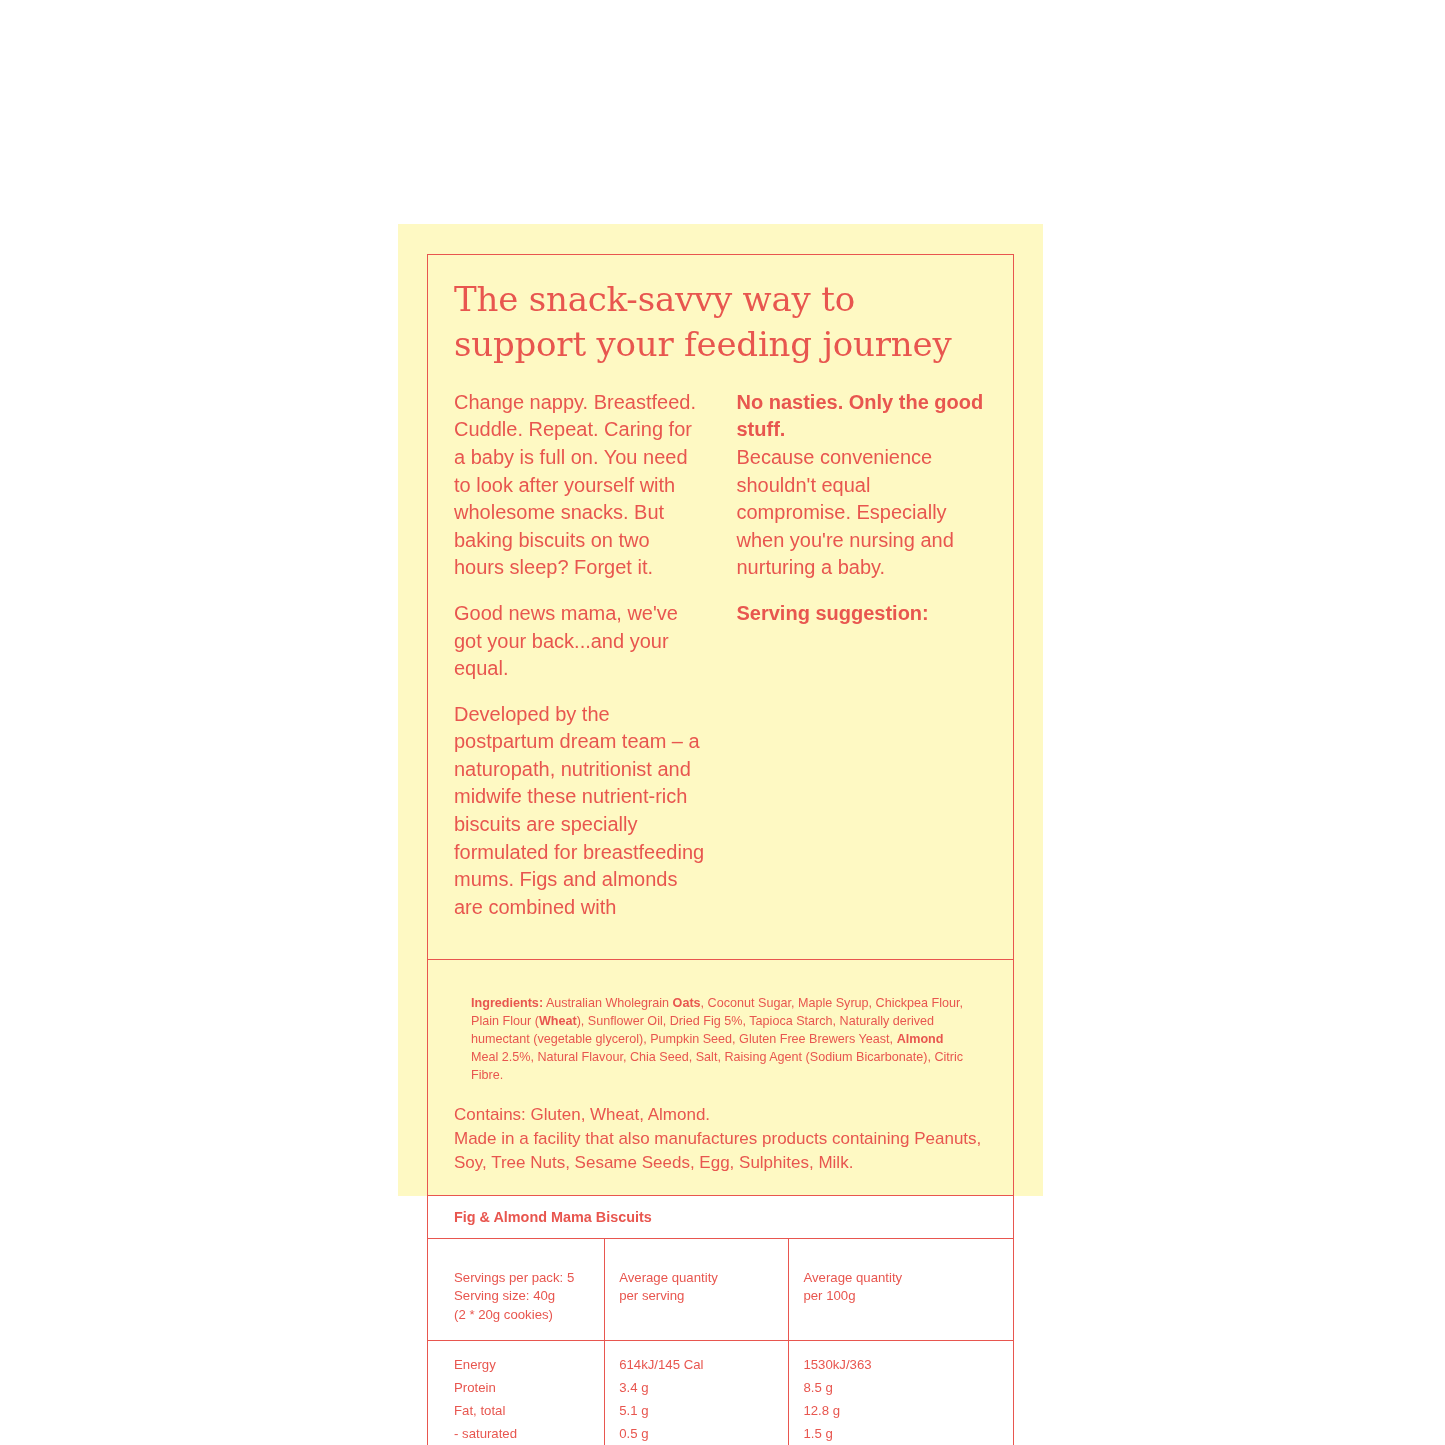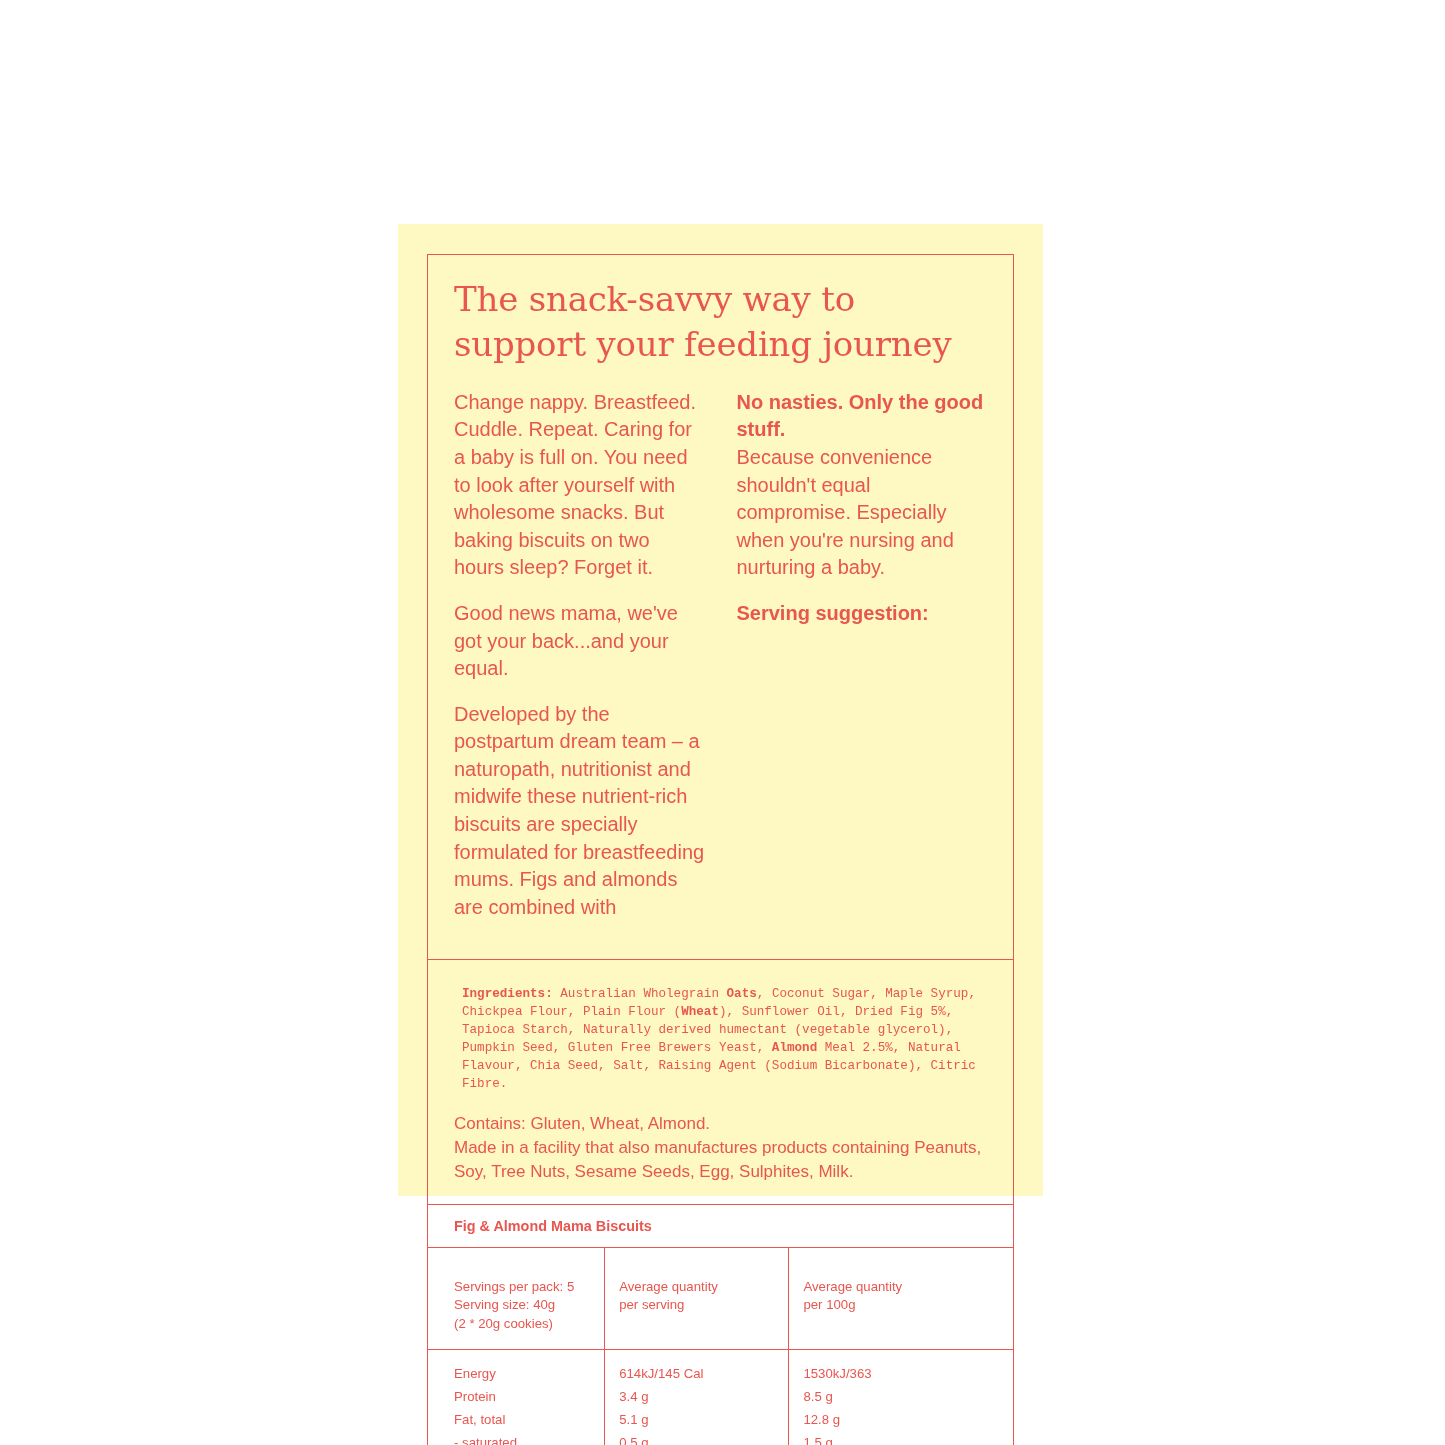--- a/index.html
+++ b/index.html
@@ -64,22 +64,21 @@
   }
 
   
   .ingredients {
     padding: 18px 26px 20px 26px;
   }
   .ing-txt {
     color: #e8564f;
     font-size: 12.6px;
     line-height: 1.42;
-    margin: 8px;
-    font-family: Liberation Mono, monospace;
+    margin: 17px;
   }
   .ing-txt b { font-weight: 700; }
   .contains {
     color: #e8564f;
     font-size: 17px;
     line-height: 1.42;
     font-weight: 400;
     margin: 18px 0 0 0;
   }
 

